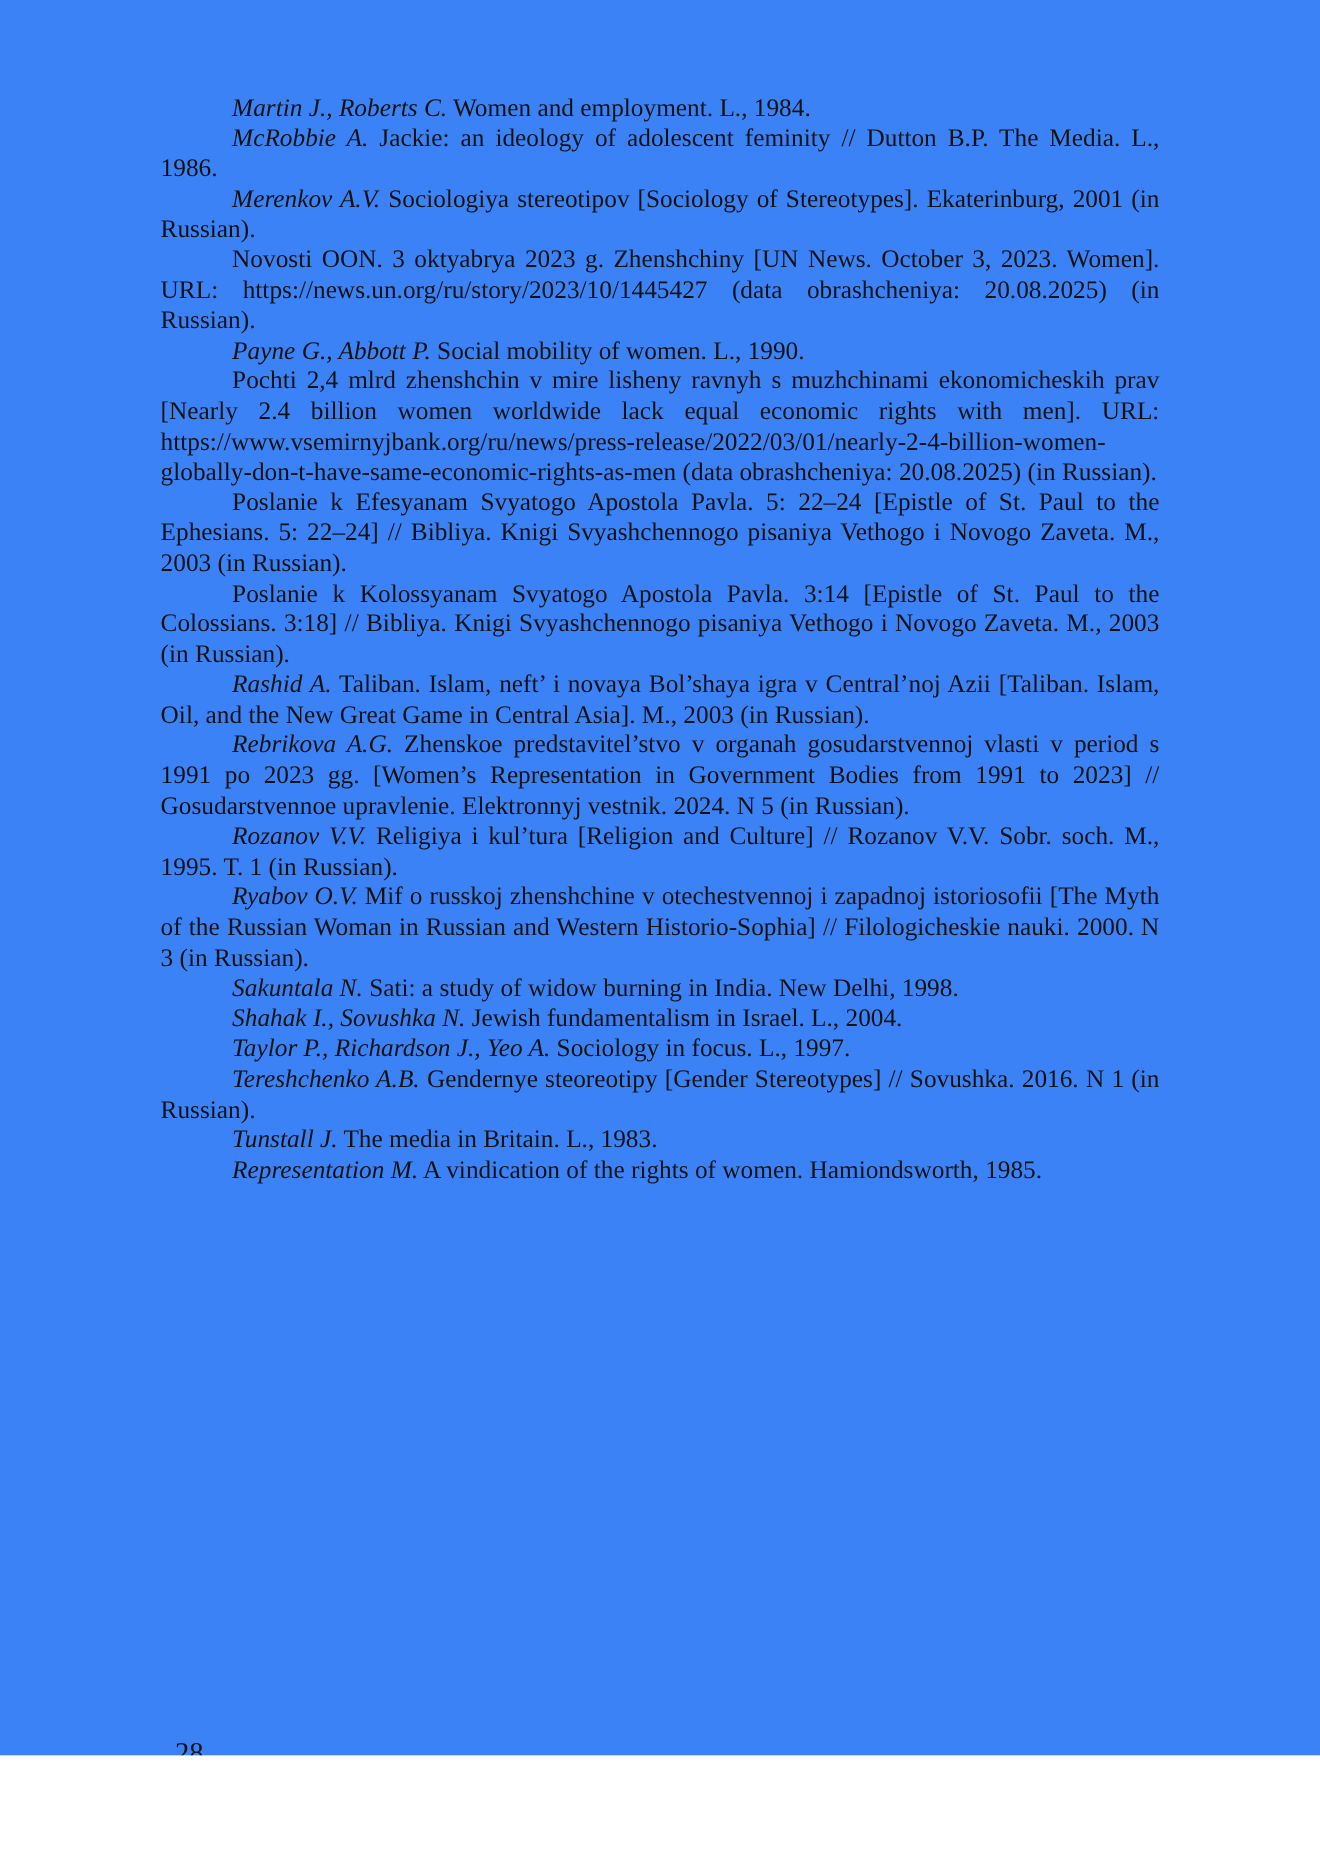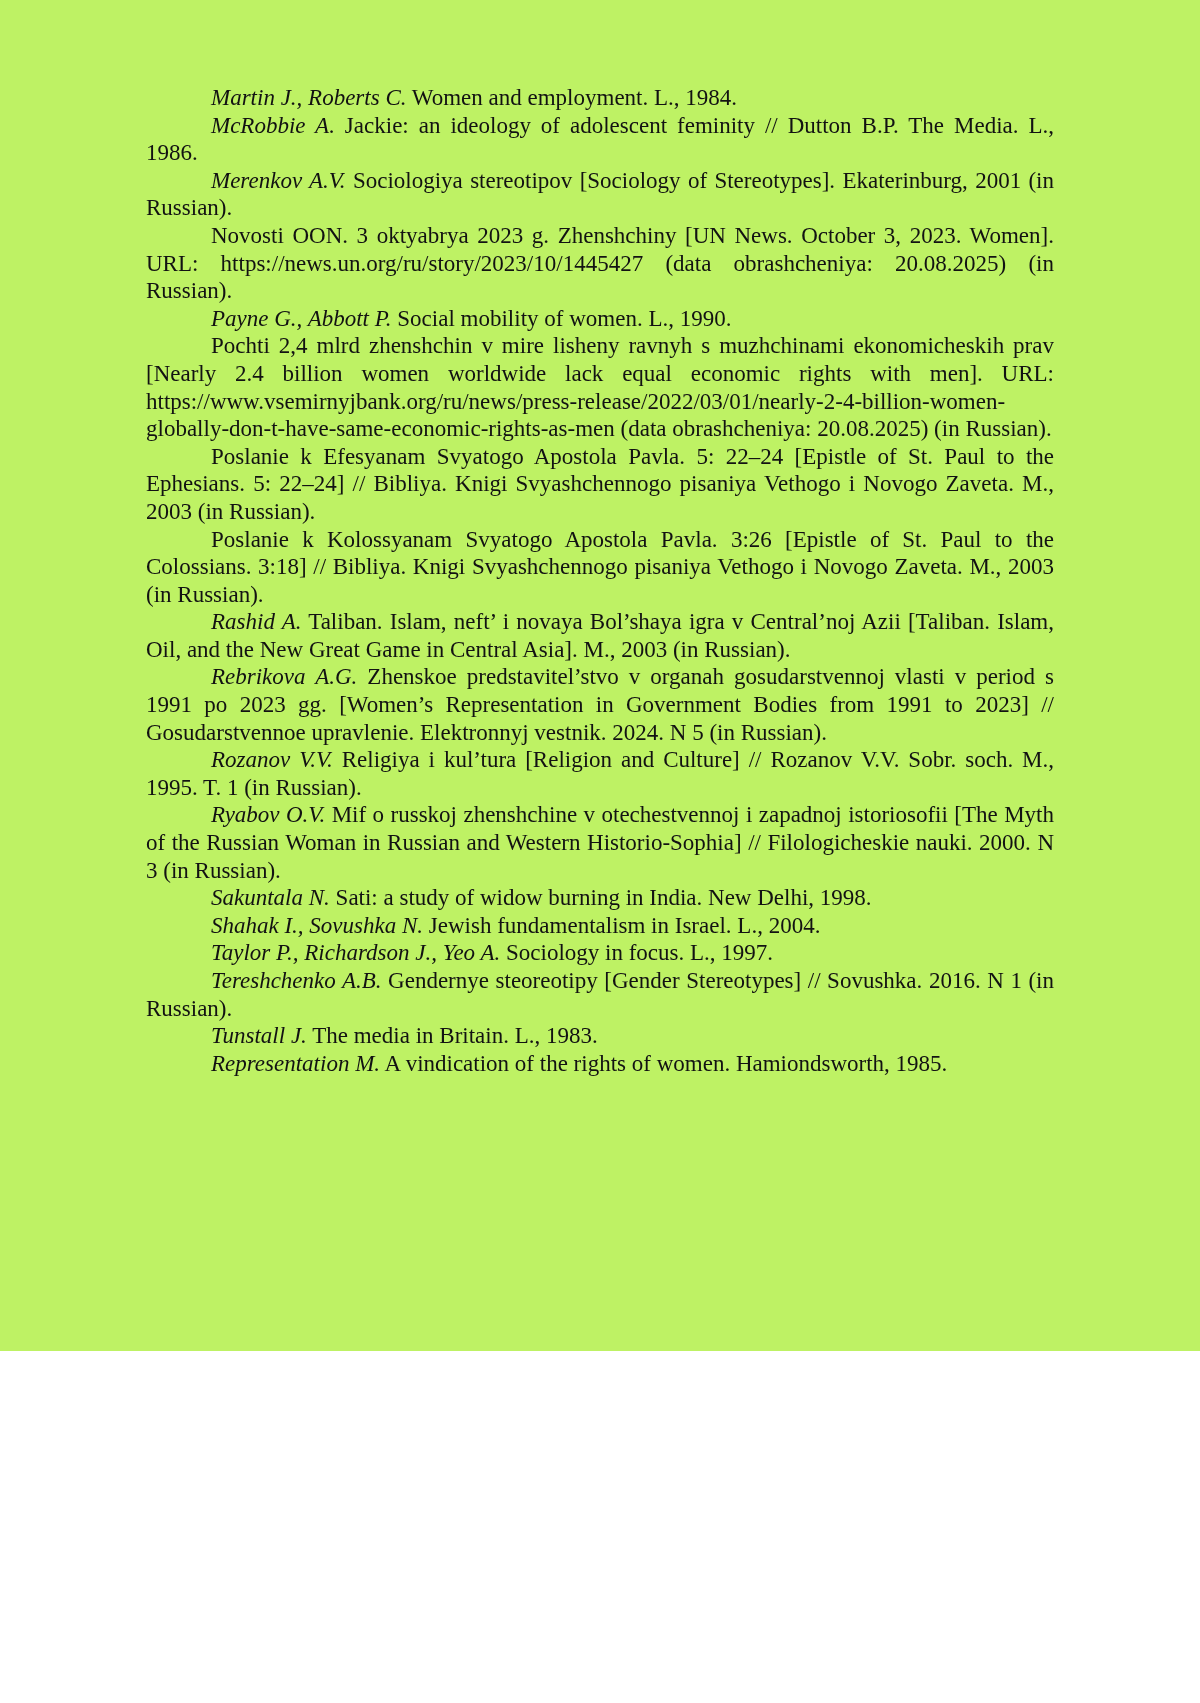--- a/index.html
+++ b/index.html
@@ -3,22 +3,22 @@
 <meta charset="utf-8">
 <style>
   html, body {
     margin: 0;
     padding: 0;
     background: #ffffff;
   }
   .page {
     position: relative;
     width: 1200px;
-    height: 1351px;
-    background: #bef264;
+    height: 1596px;
+    background: #3b82f6;
     color: #121212;
     font-family: "Liberation Serif", "DejaVu Serif", serif;
     overflow: hidden;
   }
   .refs {
     position: absolute;
     left: 146px;
     top: 84px;
     width: 908px;
   }
@@ -49,21 +49,21 @@
 
 <div class="page">
   <div class="refs" id="refs">
       <p class="ref"><i>Martin J., Roberts C.</i> Women and employment. L., 1984.</p>
       <p class="ref"><i>McRobbie A.</i> Jackie: an ideology of adolescent feminity // Dutton B.P. The Media. L., 1986.</p>
       <p class="ref"><i>Merenkov A.V.</i> Sociologiya stereotipov [Sociology of Stereotypes]. Ekaterinburg, 2001 (in Russian).</p>
       <p class="ref">Novosti OON. 3 oktyabrya 2023 g. Zhenshchiny [UN News. October 3, 2023. Women]. URL: https://news.un.org/ru/story/2023/10/1445427 (data obrashcheniya: 20.08.2025) (in Russian).</p>
       <p class="ref"><i>Payne G., Abbott P.</i> Social mobility of women. L., 1990.</p>
       <p class="ref">Pochti 2,4 mlrd zhenshchin v mire lisheny ravnyh s muzhchinami ekonomicheskih prav [Nearly 2.4 billion women worldwide lack equal economic rights with men]. URL: https://www.vsemirnyjbank.org/ru/news/press-release/2022/03/01/nearly-2-4-billion-women-globally-don-t-have-same-economic-rights-as-men (data obrashcheniya: 20.08.2025) (in Russian).</p>
       <p class="ref">Poslanie k Efesyanam Svyatogo Apostola Pavla. 5: 22–24 [Epistle of St. Paul to the Ephesians. 5: 22–24] // Bibliya. Knigi Svyashchennogo pisaniya Vethogo i Novogo Zaveta. M., 2003 (in Russian).</p>
-      <p class="ref">Poslanie k Kolossyanam Svyatogo Apostola Pavla. 3:26 [Epistle of St. Paul to the Colossians. 3:18] // Bibliya. Knigi Svyashchennogo pisaniya Vethogo i Novogo Zaveta. M., 2003 (in Russian).</p>
+      <p class="ref">Poslanie k Kolossyanam Svyatogo Apostola Pavla. 3:14 [Epistle of St. Paul to the Colossians. 3:18] // Bibliya. Knigi Svyashchennogo pisaniya Vethogo i Novogo Zaveta. M., 2003 (in Russian).</p>
       <p class="ref"><i>Rashid A.</i> Taliban. Islam, neft’ i novaya Bol’shaya igra v Central’noj Azii [Taliban. Islam, Oil, and the New Great Game in Central Asia]. M., 2003 (in Russian).</p>
       <p class="ref"><i>Rebrikova A.G.</i> Zhenskoe predstavitel’stvo v organah gosudarstvennoj vlasti v period s 1991 po 2023 gg. [Women’s Representation in Government Bodies from 1991 to 2023] // Gosudarstvennoe upravlenie. Elektronnyj vestnik. 2024. N 5 (in Russian).</p>
       <p class="ref"><i>Rozanov V.V.</i> Religiya i kul’tura [Religion and Culture] // Rozanov V.V. Sobr. soch. M., 1995. T. 1 (in Russian).</p>
       <p class="ref"><i>Ryabov O.V.</i> Mif o russkoj zhenshchine v otechestvennoj i zapadnoj istoriosofii [The Myth of the Russian Woman in Russian and Western Historio-Sophia] // Filologicheskie nauki. 2000. N 3 (in Russian).</p>
       <p class="ref"><i>Sakuntala N.</i> Sati: a study of widow burning in India. New Delhi, 1998.</p>
       <p class="ref"><i>Shahak I., Sovushka N.</i> Jewish fundamentalism in Israel. L., 2004.</p>
       <p class="ref"><i>Taylor P., Richardson J., Yeo A.</i> Sociology in focus. L., 1997.</p>
       <p class="ref"><i>Tereshchenko A.B.</i> Gendernye steoreotipy [Gender Stereotypes] // Sovushka. 2016. N 1 (in Russian).</p>
       <p class="ref"><i>Tunstall J.</i> The media in Britain. L., 1983.</p>
       <p class="ref"><i>Representation M.</i> A vindication of the rights of women. Hamiondsworth, 1985.</p>

